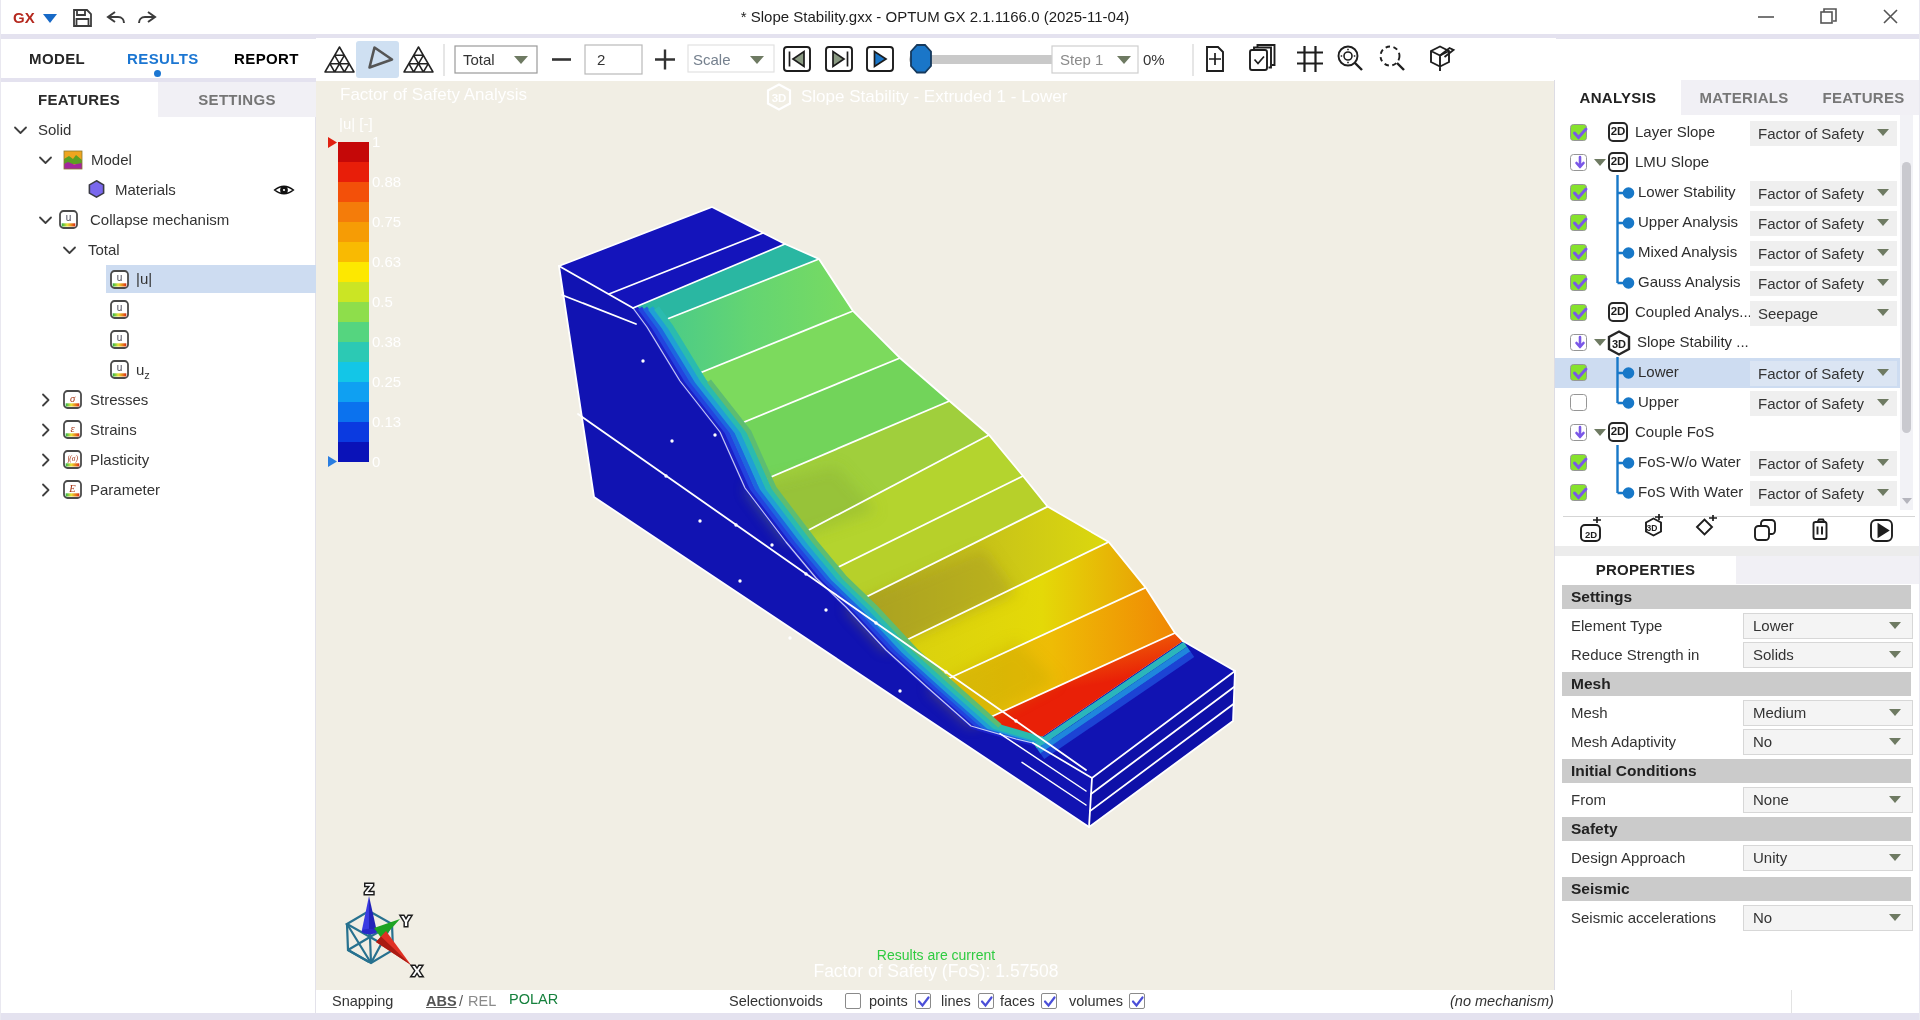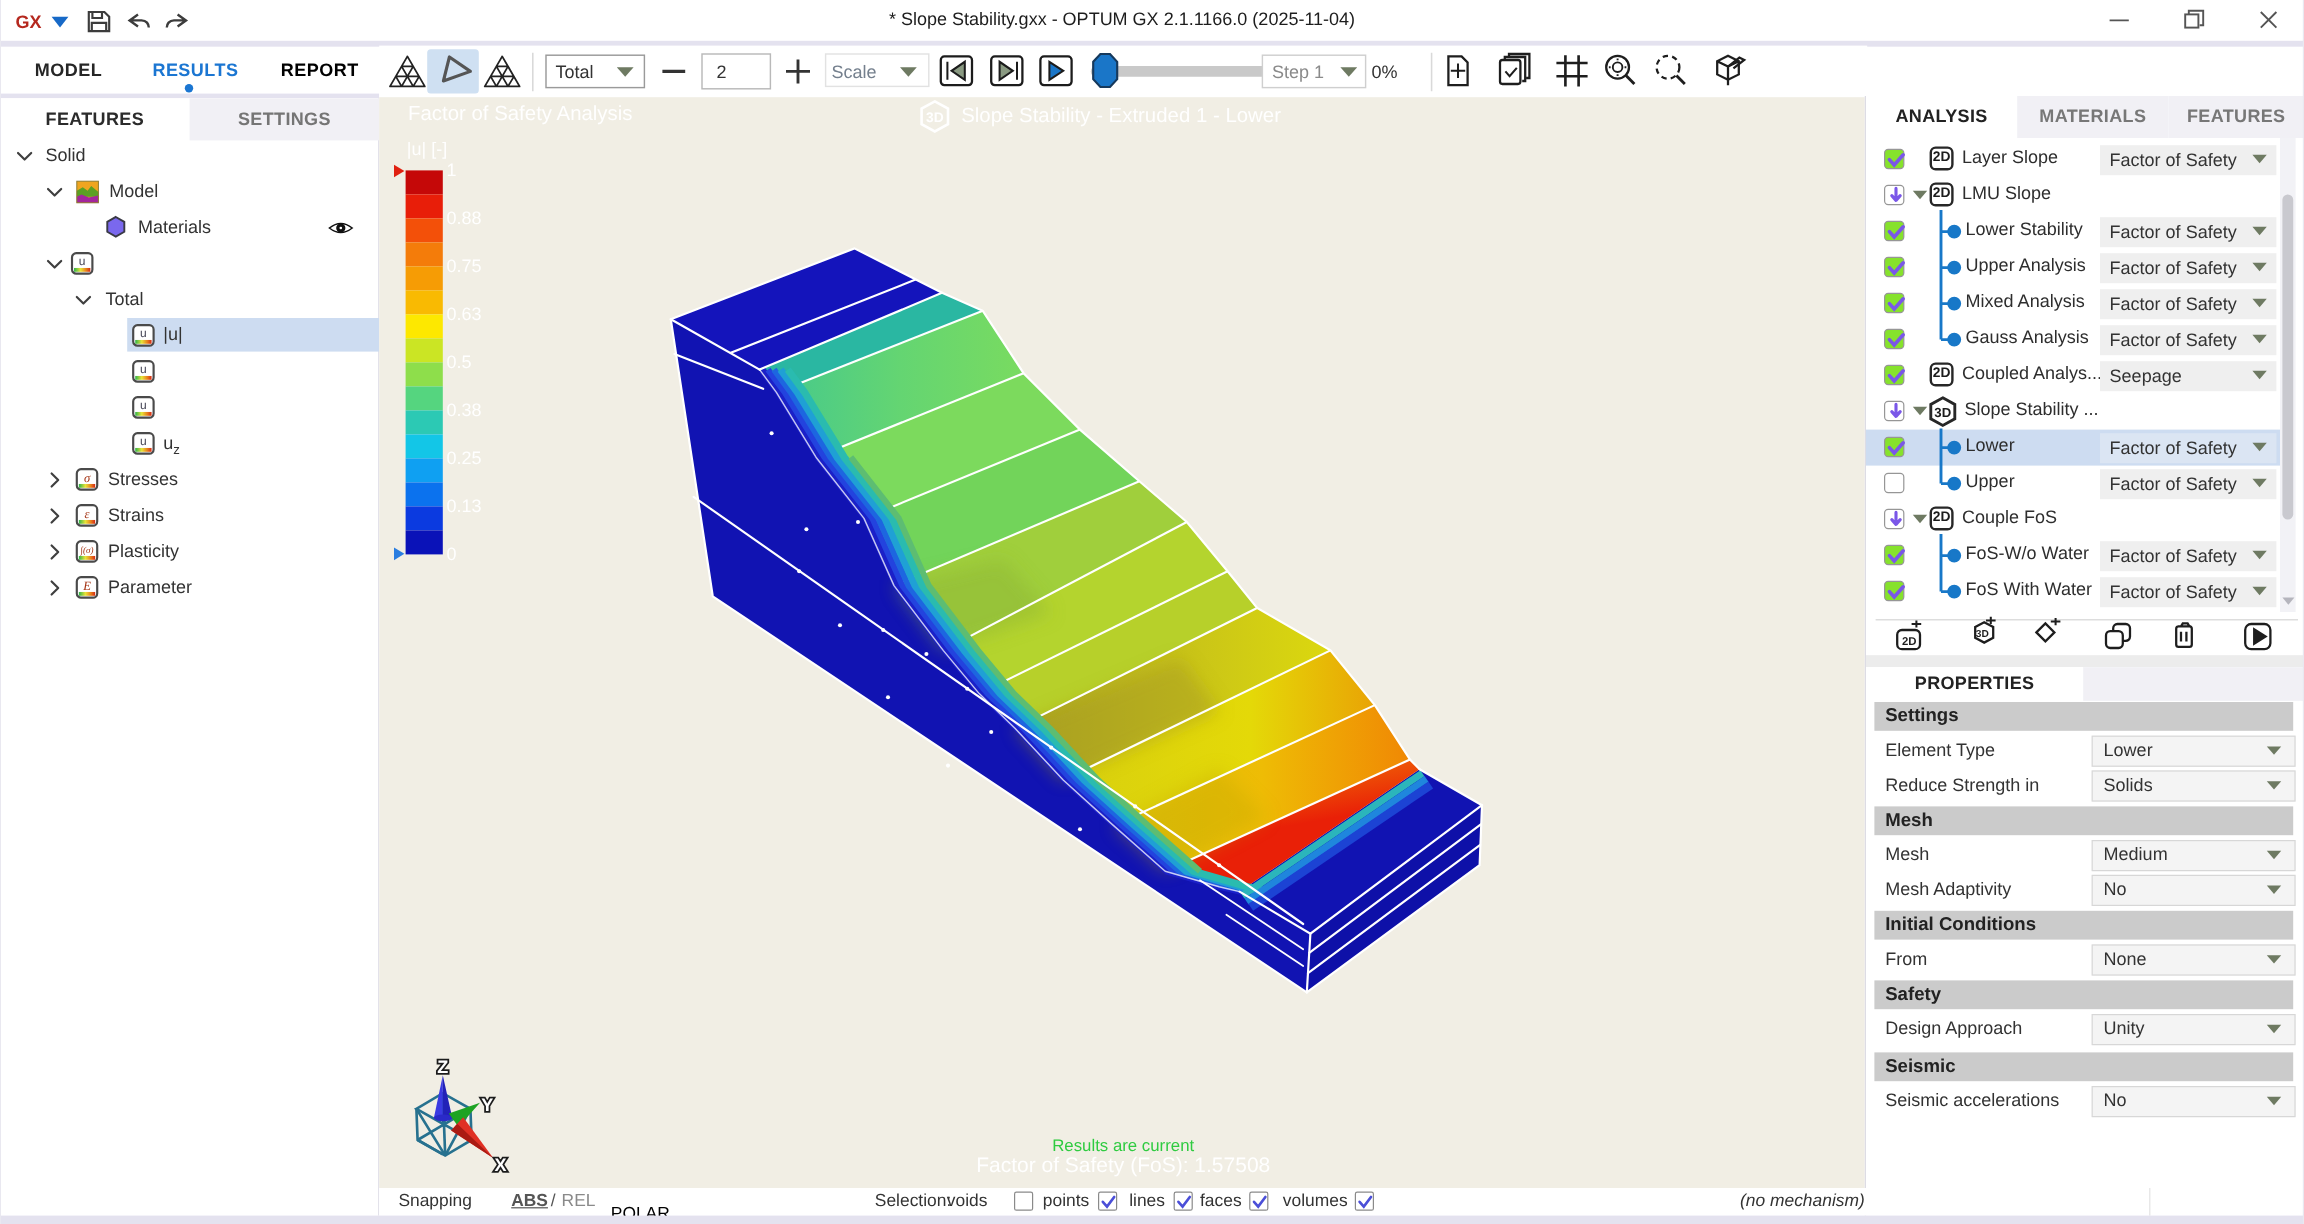--- a/index.html
+++ b/index.html
@@ -176,20 +176,23 @@
   </div>
   <div id="lefttree" class="abs" style="left:0;top:115px;width:316px;height:400px;">
     <div class="trow" style="top:0">
         <span class="lbl" style="left:38px">Solid</span>
       </div>
     <div class="trow" style="top:30px">
         <span class="lbl" style="left:91px">Model</span>
       </div>
     <div class="trow" style="top:60px">
         <span class="lbl" style="left:115px">Materials</span>
+      </div>
+    <div class="trow" style="top:90px">
+        <span class="lbl" style="left:90px">Collapse mechanism</span>
       </div>
     <div class="trow" style="top:120px">
         <span class="lbl" style="left:88px">Total</span>
       </div>
     <div class="trow sel" style="top:150px;left:106px;width:210px;height:28px;">
       <span class="lbl" style="left:30px;top:4.5px">|u|</span>
       </div>
     <div class="trow" style="top:240px">
         <span class="lbl" style="left:136px">u<sub>z</sub></span>
       </div>
@@ -678,21 +681,21 @@
     <div class="sechead" style="top:367px">Seismic</div>
     <div class="plabel" style="top:399px">Seismic accelerations</div>
       <div class="pdd" style="top:395px">No<div class="arr" style="left:145px;top:8px"></div></div>
   </div>
 
   <div id="statusbar" class="abs">
     <span class="abs" style="left:16px;top:3px;">Snapping</span>
     <span class="abs" style="left:110px;top:3px;font-weight:bold;color:#555;text-decoration:underline;">ABS</span>
     <span class="abs" style="left:143px;top:3px;color:#555;"> / </span>
     <span class="abs" style="left:152px;top:3px;color:#8a8a8a;">REL</span>
-    <span class="abs" style="left:193px;top:14px;color:#000000;">POLAR</span>
+    <span class="abs" style="left:193px;top:1px;color:#15803d;">POLAR</span>
     <span class="abs" style="left:413px;top:3px;">Selection:</span>
     <span class="abs" style="left:473px;top:3px;text-align:center;">voids</span>
       <div class="sbcb" style="left:529px;"></div>
     <span class="abs" style="left:553px;top:3px;">points</span>
       <div class="sbcb" style="left:599px;"></div>
     <span class="abs" style="left:625px;top:3px;">lines</span>
       <div class="sbcb" style="left:662px;"></div>
     <span class="abs" style="left:684px;top:3px;">faces</span>
       <div class="sbcb" style="left:725px;"></div>
     <span class="abs" style="left:753px;top:3px;">volumes</span>

